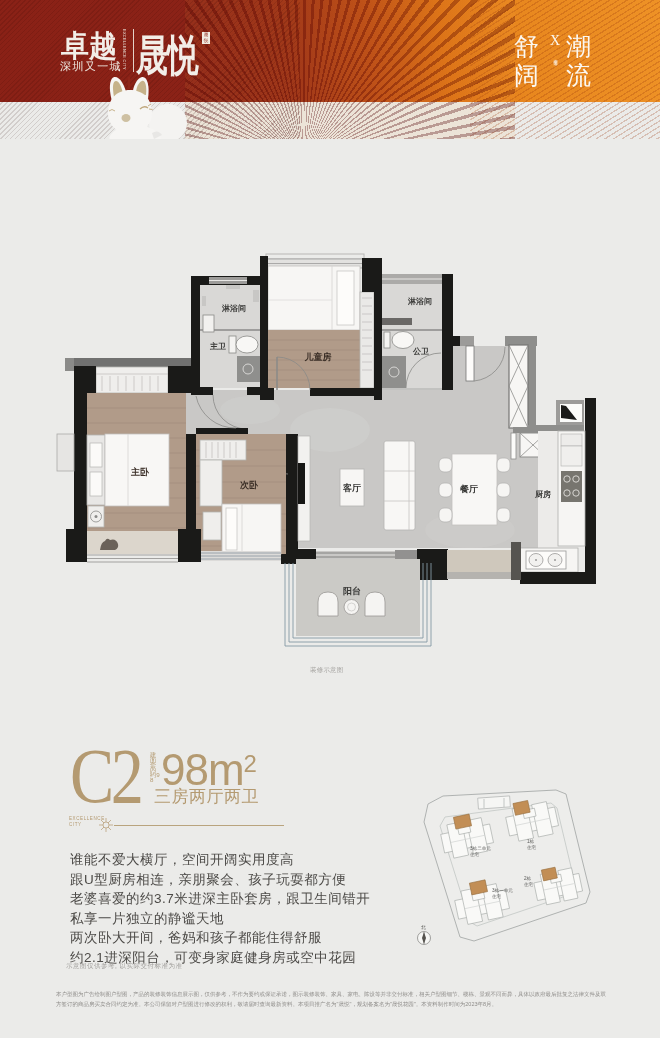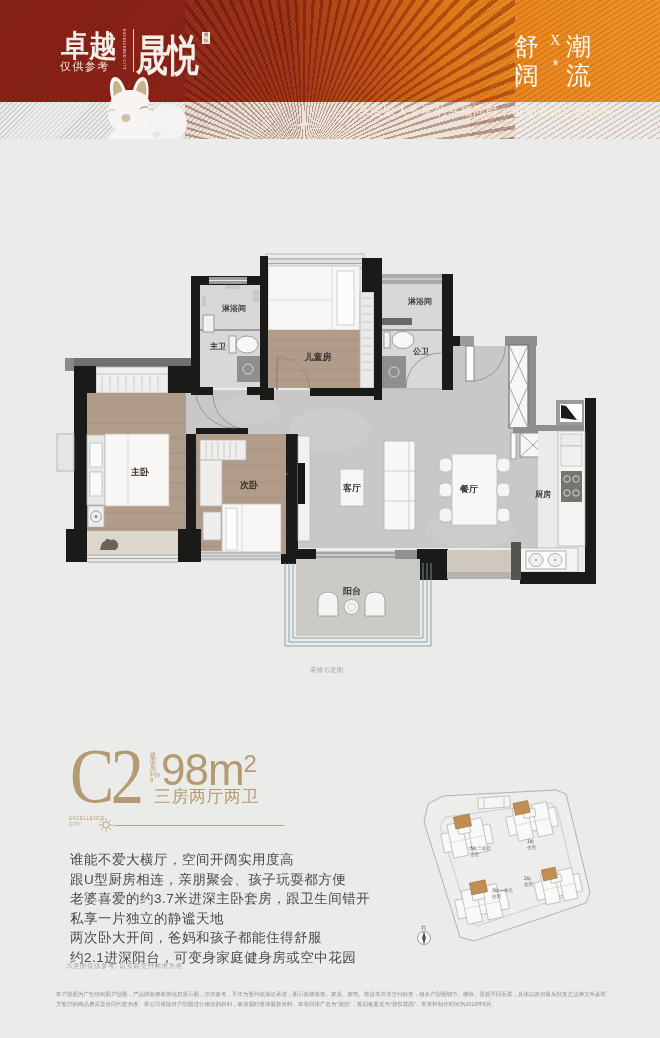--- a/index.html
+++ b/index.html
@@ -32,21 +32,21 @@
 <div id="header">
 
   <div id="hdr-stripes"></div>
 
   <div id="hdr-rays"></div>
 
   <div id="hdr-brick"></div>
 
   <div id="zy">卓越</div>
 
-  <div id="sz">仅供参考</div>
+  <div id="sz">深圳又一城</div>
 
   <div id="exc">EXCELLENCE CITY</div>
 
   <div id="divline"></div>
 
   <div id="sy">晟悦</div>
 
   <div id="seal">晟悦</div>
 
   <svg id="mascot" width="120" height="70" viewBox="0 0 120 70" style="position:absolute;left:95px;top:69px;">
@@ -68,21 +68,20 @@
 
   <div id="skX">
     <div class="sk" style="left:0;top:0;">舒</div>
     <div class="sk" style="left:0;top:29px;">阔</div>
     <div class="sk" style="left:36px;top:3px;font-size:14px;">X</div>
     <div class="sk" style="left:39px;top:26px;font-size:4px;font-weight:normal;writing-mode:vertical-rl;opacity:0.85;letter-spacing:0.5px;">潮流生活</div>
     <div class="sk" style="left:52px;top:0;">潮</div>
     <div class="sk" style="left:52px;top:29px;">流</div>
   </div>
 
-  <div id="tagline">“享受家人齐聚的幸福同时，也要有自己的空间”</div>
 </div>
 
 <svg id="plan" width="660" height="450" viewBox="0 230 660 450" style="position:absolute;left:0;top:230px;">
 
 <g>
       <polygon points="186,390 528,390 528,433 544,433 544,548 186,548" fill="#C9C8C6"></polygon>
 <rect x="453" y="346" width="58" height="46" fill="#C9C8C6"></rect>
 <ellipse cx="330" cy="430" rx="40" ry="22" fill="#D2D1CF" opacity="0.5"></ellipse>
 <ellipse cx="470" cy="530" rx="45" ry="18" fill="#D0CFCD" opacity="0.45"></ellipse>
 <ellipse cx="250" cy="410" rx="30" ry="14" fill="#D2D1CF" opacity="0.4"></ellipse>

